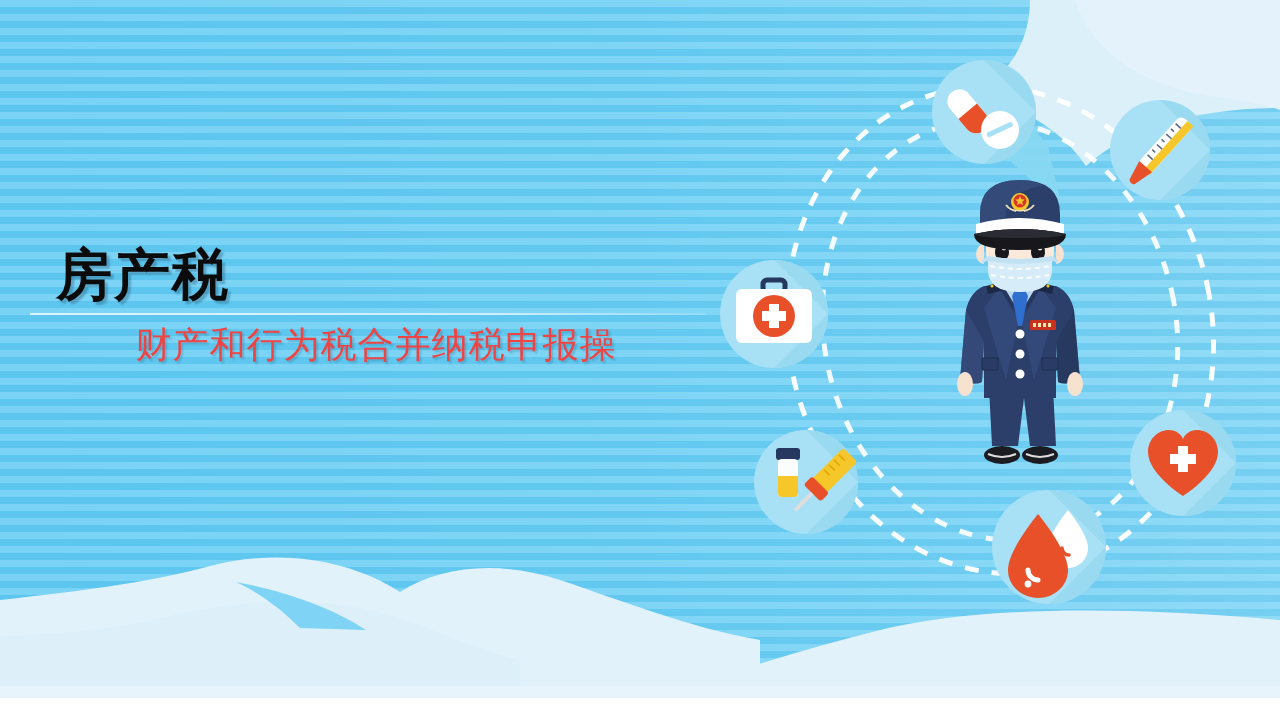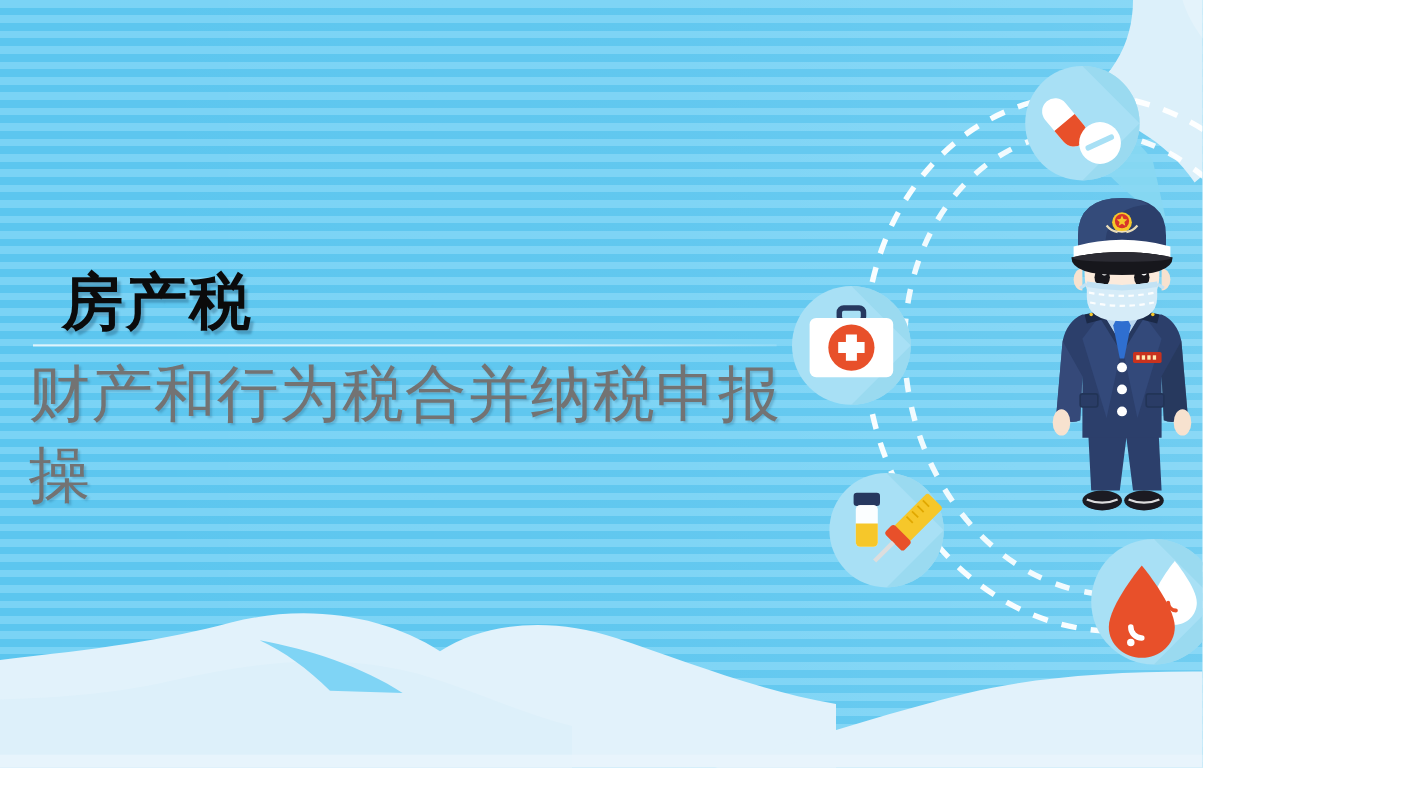--- a/index.html
+++ b/index.html
@@ -7,21 +7,21 @@
     margin: 0;
     padding: 0;
     background: #ffffff;
   }
   body {
     font-family: "Liberation Sans", "DejaVu Sans", sans-serif;
   }
 
   #slide {
     position: relative;
-    width: 1093px;
+    width: 1280px;
     height: 720px;
     overflow: hidden;
     background: #ffffff;
   }
 
   
   .bg-stripes {
     position: absolute;
     left: 0; top: 0;
     width: 1280px;
@@ -85,25 +85,26 @@
     margin: 8px 4px 6px 4px;
     height: 2px;
     width: 676px;
     background: linear-gradient(to right,
       rgba(255,255,255,0.75) 0%,
       rgba(255,255,255,0.62) 70%,
       rgba(255,255,255,0.15) 100%);
   }
   .subtitle {
     margin: 0;
-    font-size: 56px;
+    font-size: 36px;
     line-height: 1.32;
-    color: #737373;
+    color: #ef4444;
     letter-spacing: 1px;
     text-shadow: 2px 2px 2px rgba(20,60,90,0.22);
+    text-align: center;
   }
 
   .character {
     position: absolute;
     left: 930px;
     top: 168px;
     width: 180px;
     height: 312px;
   }
 </style>

